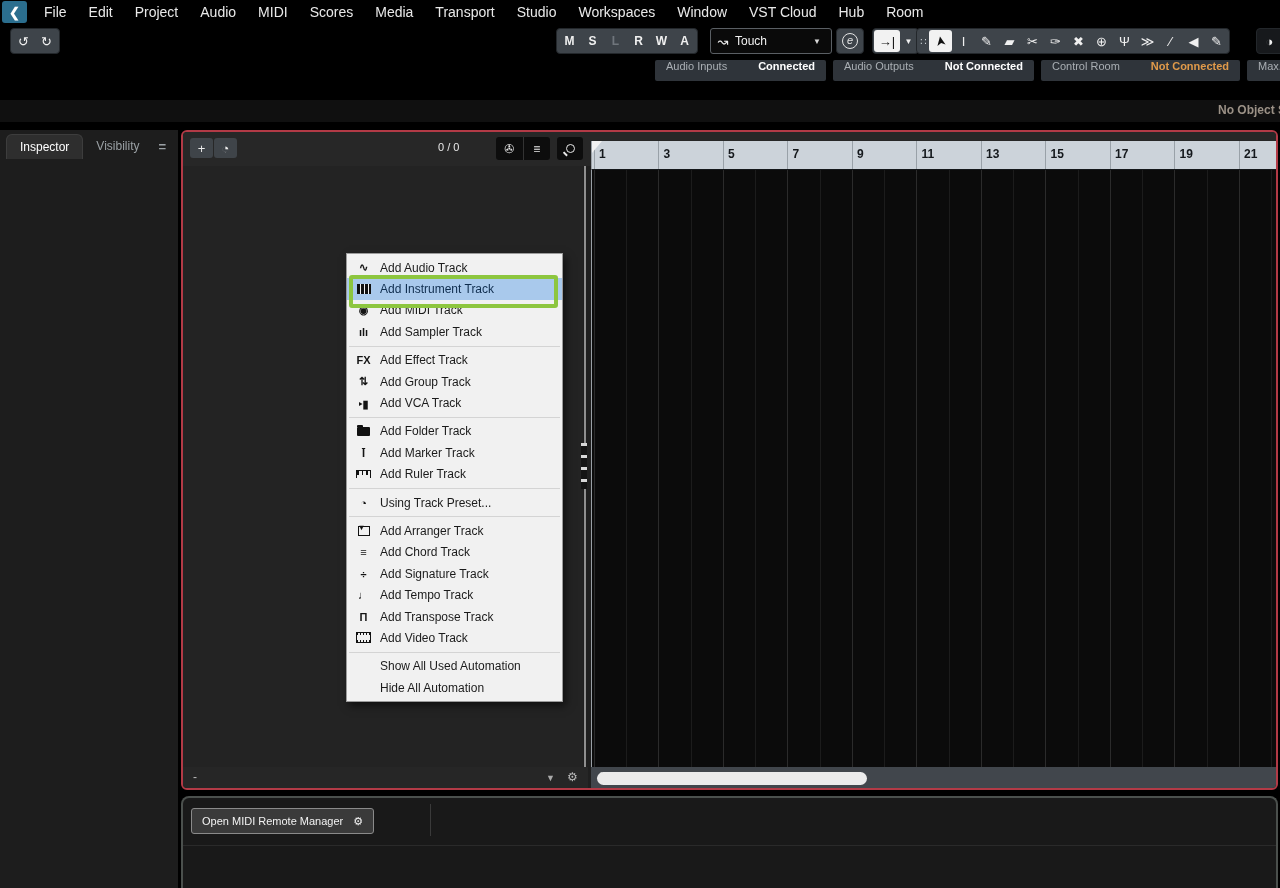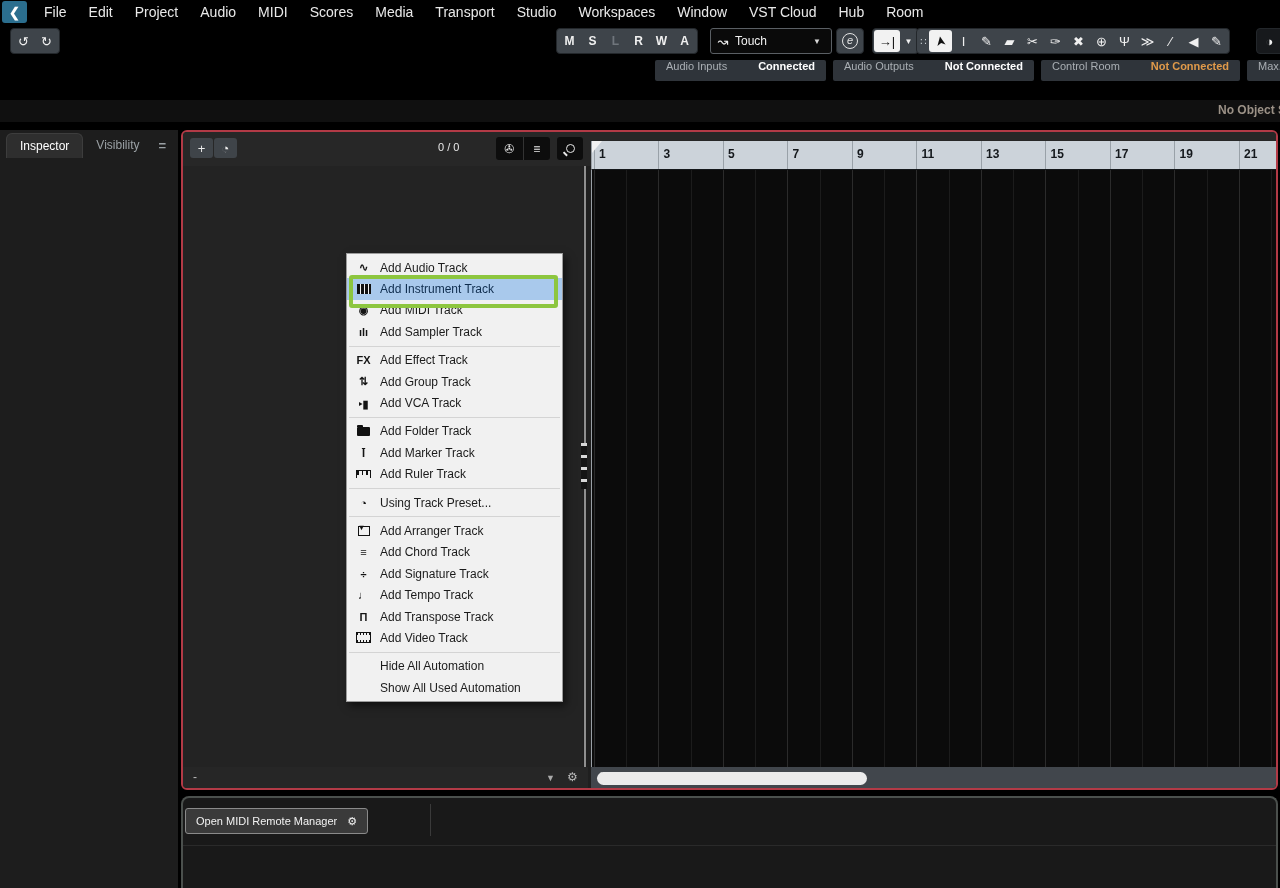--- a/index.html
+++ b/index.html
@@ -43,21 +43,21 @@
   .pill .pv { color:#fff; font-size:11px; font-weight:bold;margin-left:20px; }
   .pill .pv.warn { color:#e09a4a; }
 
   
   #infoline { position:absolute; left:0; top:100px; width:1280px; height:22px; background:#101010; }
   #info-text { position:absolute; left:1218px; top:3px; color:#9b9186; font-size:12px;
                font-weight:bold; white-space:nowrap; }
 
   
   #sidebar { position:absolute; left:0; top:130px; width:178px; height:758px; background:#1d1d1d; }
-  #sb-tabs { position:absolute; left:6px; top:3px; display:flex; align-items:flex-start; height:26px; }
+  #sb-tabs { position:absolute; left:6px; top:3px; display:flex; align-items:center; height:26px; }
   .sb-tab { font-size:12px; padding:5px 13px; color:#9aa0a4; }
   .sb-tab.active { background:#2e2e2e; border:1px solid #3d3d3d; border-bottom:none;
                    border-radius:6px 6px 0 0; color:#ffffff; }
   #sb-menu { color:#9aa0a4; font-size:13px; font-weight:bold; padding:5px 6px; }
 
   
   #project { position:absolute; left:181px; top:130px; width:1097px; height:660px;
              border:2px solid #b23a46; border-radius:6px; background:#1f1f1f; overflow:hidden; }
   #pj-header { position:absolute; left:0; top:0; width:100%; height:34px; background:#272727; }
   .hd-btn { position:absolute; top:6px; width:23px; height:20px; background:#3f4449;
@@ -101,21 +101,21 @@
   #tl-gear { position:absolute; left:384px; top:3px; color:#b8b8b8; font-size:12px; }
   #pj-scroll { position:absolute; left:408px; top:635px; width:687px; height:23px; background:#41464c; }
   #scroll-left { position:absolute; left:5px; top:4px; color:#f0f0f0; font-size:10px; }
   #scroll-thumb { position:absolute; left:6px; top:5px; width:270px; height:13px;
                   background:#ebebeb; border-radius:7px; }
 
   
   #lowerzone { position:absolute; left:181px; top:796px; width:1097px; height:92px;
                background:#191919; border:2px solid #4b504d; border-bottom:none;
                border-radius:8px 8px 0 0; }
-  #midi-remote-btn { position:absolute; left:2px; top:10px; height:26px; background:#3a3a3a;
+  #midi-remote-btn { position:absolute; left:8px; top:10px; height:26px; background:#3a3a3a;
                      border:1px solid #8a8a8a; border-radius:3px; display:flex; align-items:center;
                      padding:0 10px; gap:10px; color:#f2f2f2; font-size:11px; }
   #lz-divider { position:absolute; left:247px; top:6px; width:1px; height:32px; background:#3a3a3a; }
   #lz-rule { position:absolute; left:0; top:47px; width:100%; height:1px; background:#2a2a2a; }
 
   
   #ctxmenu { position:absolute; left:346px; top:253px; width:217px; height:449px;
              background:#f1f1f1; border:1px solid #9b9b9b; padding:3px 0;
              box-shadow:3px 4px 8px rgba(0,0,0,0.55); }
   .cm-item { height:21.4px; display:flex; align-items:center; position:relative; }
@@ -411,19 +411,19 @@
     </div>
     <div class="cm-item">
       <span class="cm-ic">
         <span class="ci ci-video"></span>
       </span>
       <span class="cm-label">Add Video Track</span>
     </div>
     <div class="cm-sep"></div>
     <div class="cm-item">
       <span class="cm-ic"></span>
+      <span class="cm-label">Show All Used Automation</span>
+    </div>
+    <div class="cm-item">
+      <span class="cm-ic"></span>
       <span class="cm-label">Hide All Automation</span>
     </div>
-    <div class="cm-item">
-      <span class="cm-ic"></span>
-      <span class="cm-label">Show All Used Automation</span>
-    </div>
   </div>
 
 </body></html>

